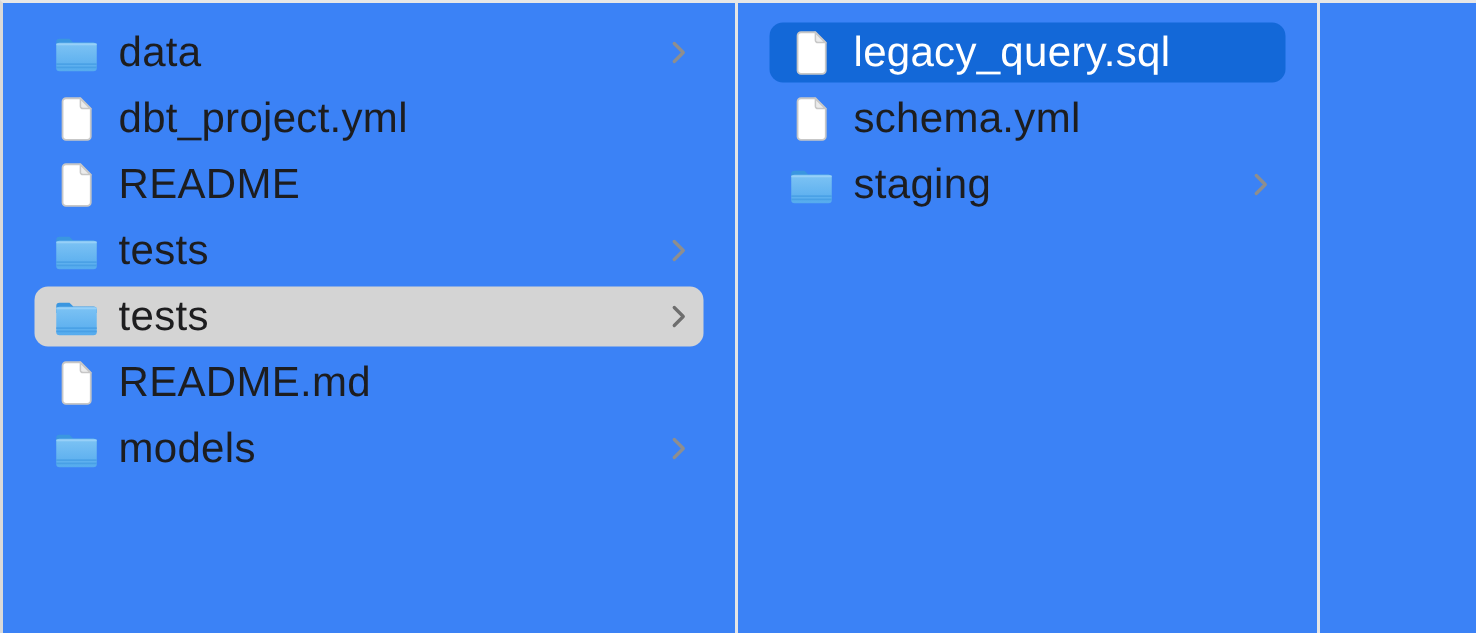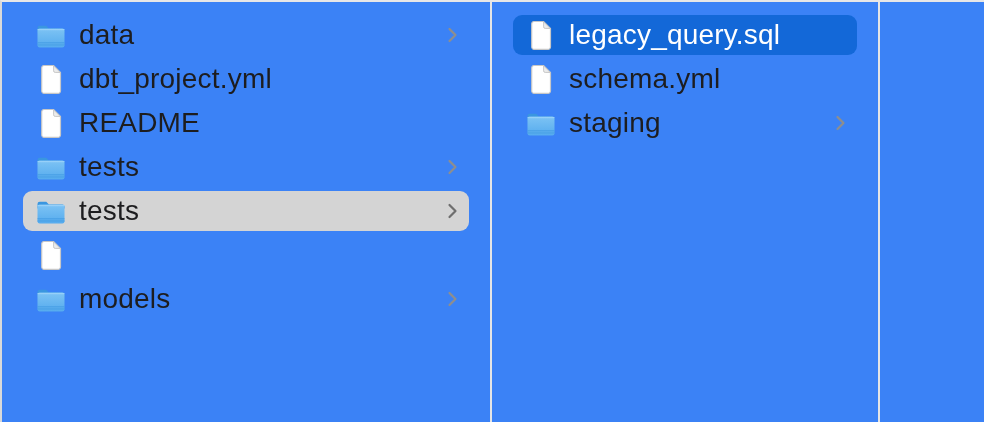--- a/index.html
+++ b/index.html
@@ -136,20 +136,21 @@
       </svg>
     </span>
   </div>
       <div class="row">
     <span class="icon">
           <svg width="26" height="31" viewBox="0 0 26 31" aria-hidden="true">
     <path d="M6 1.5 h9.6 l6.9 6.9 V27 a2.3 2.3 0 0 1 -2.3 2.3 H6 A2.3 2.3 0 0 1 3.7 27 V3.8 A2.3 2.3 0 0 1 6 1.5 z" fill="#ffffff" stroke="#c7c7c7" stroke-width="1.2"></path>
     <path d="M15.6 1.8 l6.6 6.6 h-5 a1.6 1.6 0 0 1 -1.6 -1.6 z" fill="#ececec" stroke="#c7c7c7" stroke-width="1"></path>
   </svg>
         </span>
+    <span class="label">README.md</span>
     <span class="chevron hidden">
       <svg width="13" height="22" viewBox="0 0 13 22" aria-hidden="true">
         <path d="M3.5 5 L9.5 11 L3.5 17" fill="none" stroke="currentColor" stroke-width="2.2" stroke-linecap="round" stroke-linejoin="round"></path>
       </svg>
     </span>
   </div>
       <div class="row">
     <span class="icon">
           <svg width="30" height="27" viewBox="0 0 30 27" aria-hidden="true">
     <defs>

